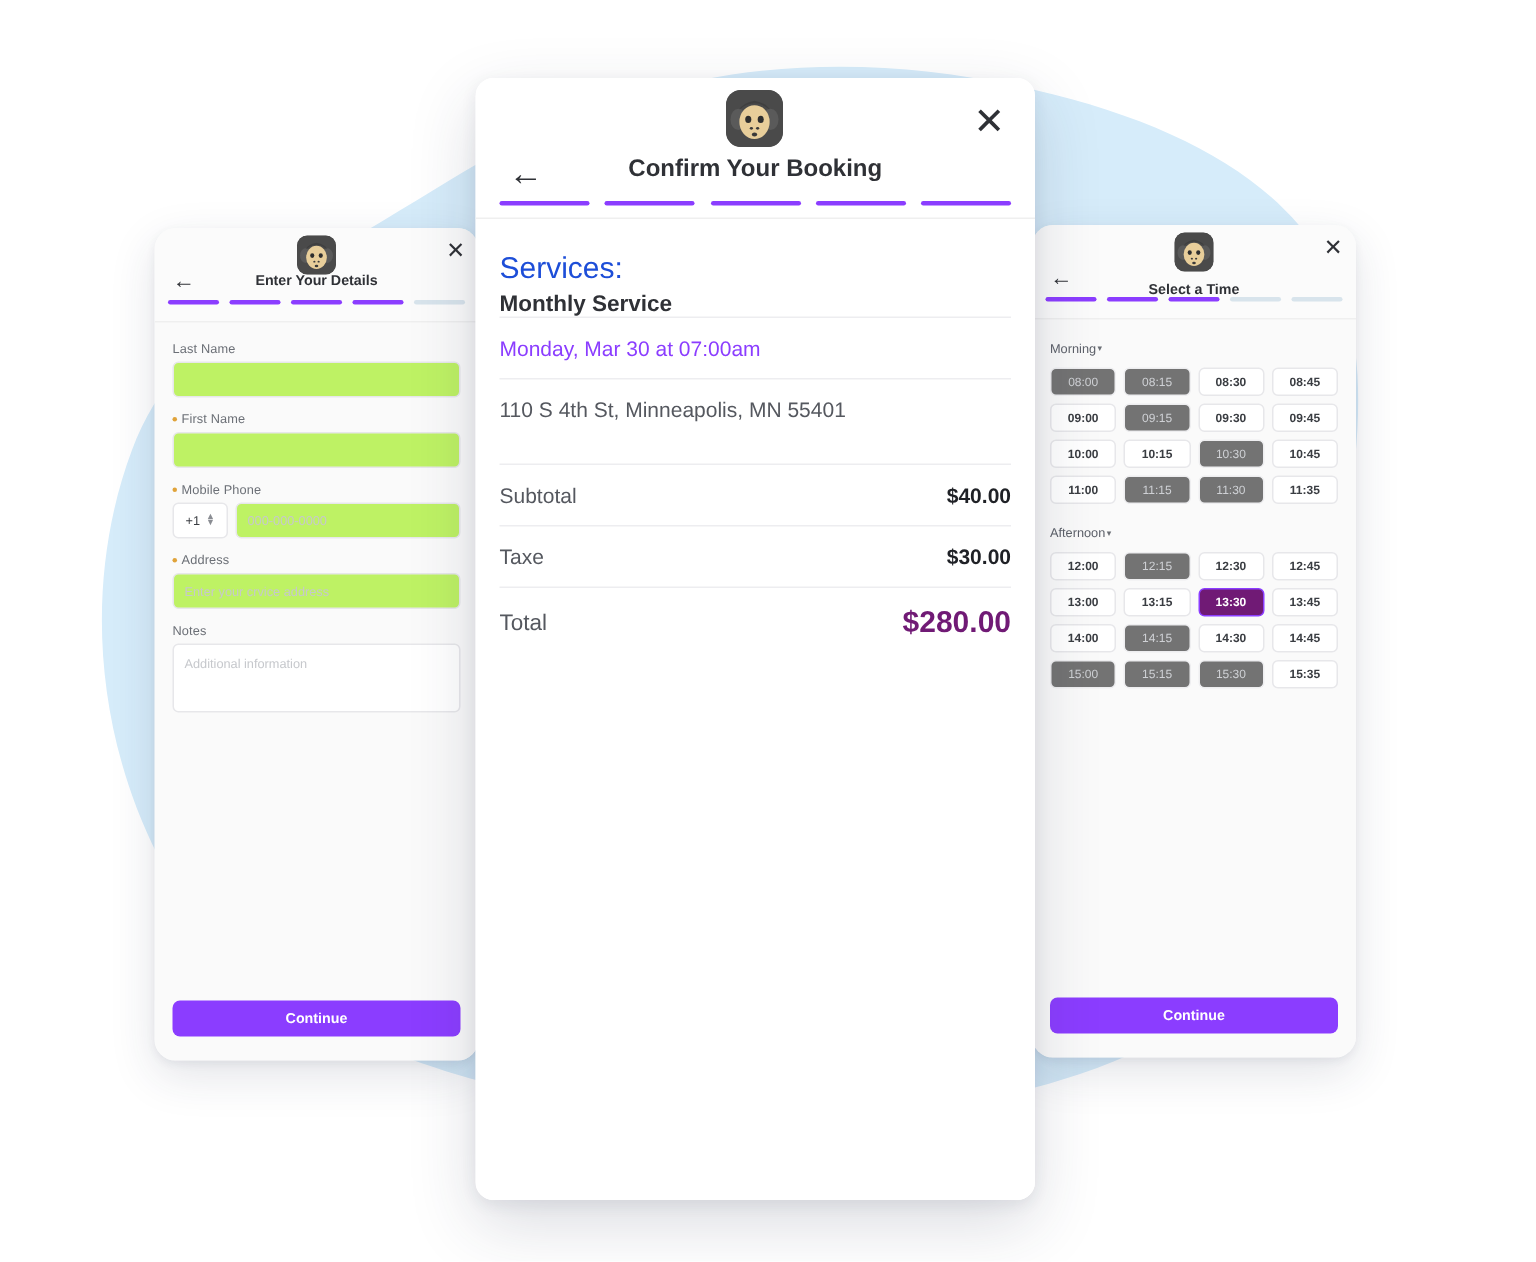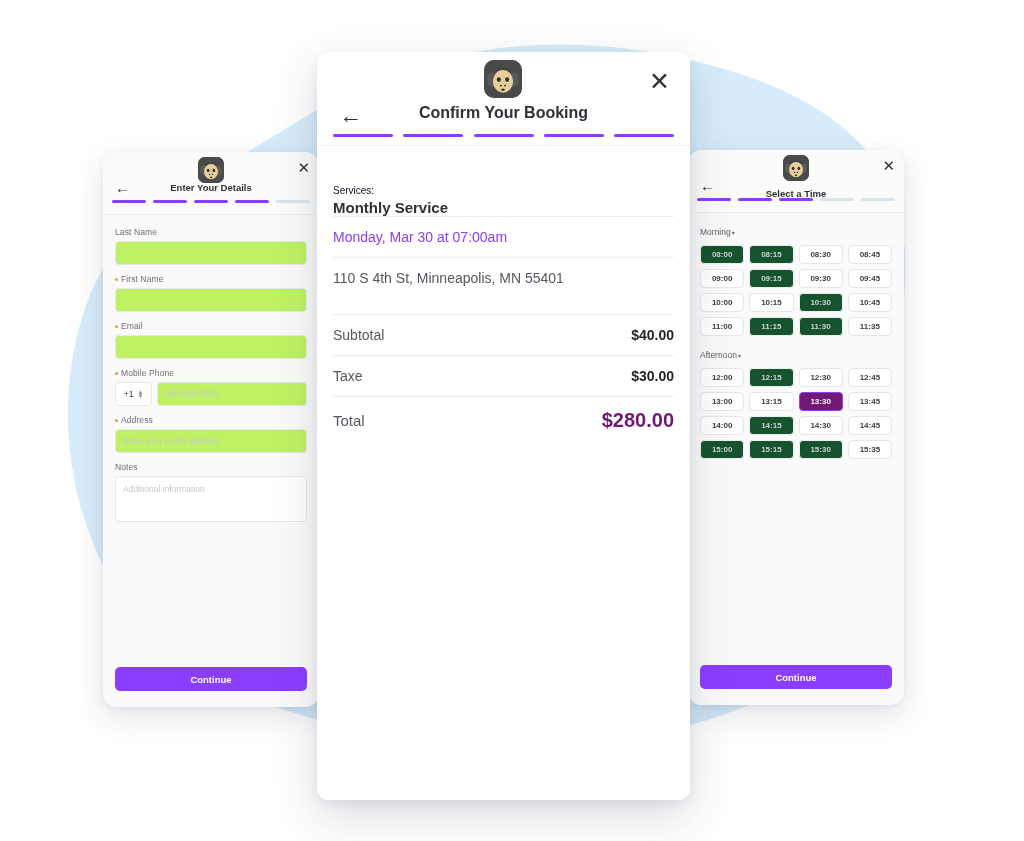--- a/index.html
+++ b/index.html
@@ -241,24 +241,24 @@
     font-size: 8px;
     font-weight: bold;
     color: #3a3d42;
     display: flex;
     align-items: center;
     justify-content: center;
     cursor: pointer;
     box-sizing: border-box;
   }
   .slot.disabled {
-    background: #14532d;
+    background: #737373;
     border-color: #eeeef0;
     color: #cfd1d5;
-    font-weight: bold;
+    font-weight: normal;
     cursor: default;
   }
   .slot.selected {
     background: #701a75;
     border-color: #8B3DFF;
     color: #ffffff;
   }
 
   
   #card-center {
@@ -271,21 +271,21 @@
   }
   #card-center .card-head { height: 93px; background: #ffffff; }
   #card-center .logo { width: 38px; height: 38px; left: 167px; top: 8px; }
   #card-center .close-btn { right: 20px; top: 17px; font-size: 25px; }
   #card-center .back-btn { left: 22px; top: 52px; font-size: 23px; }
   #card-center .head-title { top: 52px; font-size: 16px; }
   #card-center .steps { top: 82px; padding: 0 16px; }
   #card-center .step { width: 60px; height: 3px; }
   #card-center .card-body { padding: 22px 16px 0; background: #ffffff; }
 
-  .svc-label { font-size: 10px; color: #0f172a; margin-bottom: 3px; margin-top: 17px; }
+  .svc-label { font-size: 20px; color: #1d4ed8; margin-bottom: 3px; }
   .svc-name  { font-size: 15px; color: #2f3136; font-weight: bold; }
   .row-line {
     border-top: 1px solid #ededf0;
     padding: 12px 0;
     display: flex;
     justify-content: space-between;
     align-items: center;
   }
   .row-line:first-of-type { margin-top: 16px; }
   .row-date { font-size: 14px; color: #8B3DFF; }
@@ -343,26 +343,20 @@
         <input class="txt-input" type="text" value="" style="">
       </div>
 
       <div class="field">
         <label class="field-label">
           <span class="req-dot"></span><span>First Name</span>
         </label>
         <input class="txt-input" type="text" value="" style="">
       </div>
 
-      <div class="field">
-        <label class="field-label">
-          <span class="req-dot"></span><span>Email</span>
-        </label>
-        <input class="txt-input" type="text" value="" style="">
-      </div>
 
       <div class="field">
         <label class="field-label">
           <span class="req-dot"></span><span>Mobile Phone</span>
         </label>
         <div class="phone-row">
           <div class="cc-box">
             <span>+1</span>
             <span class="stepper-arrows">
                 <span>▲</span>

